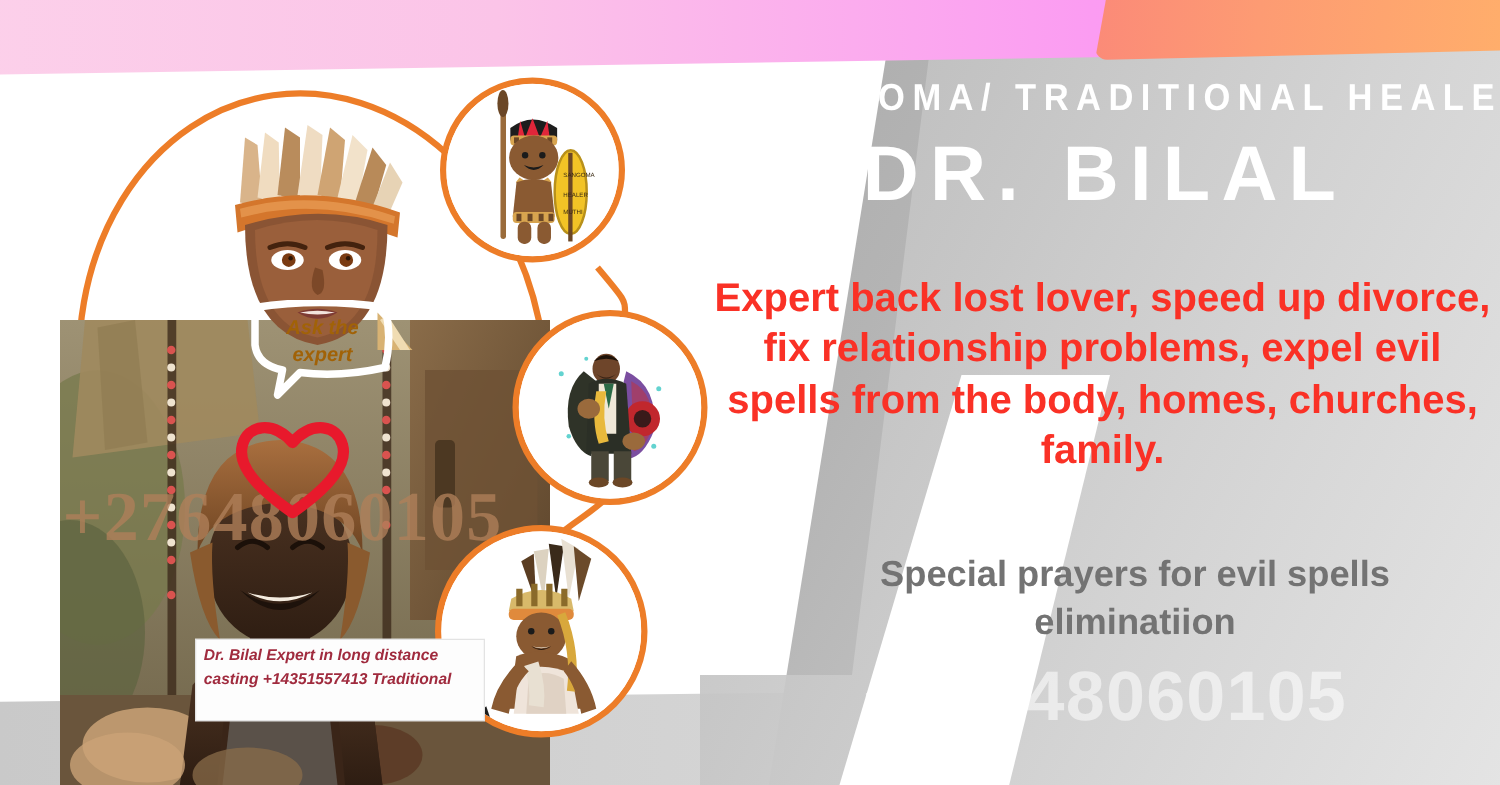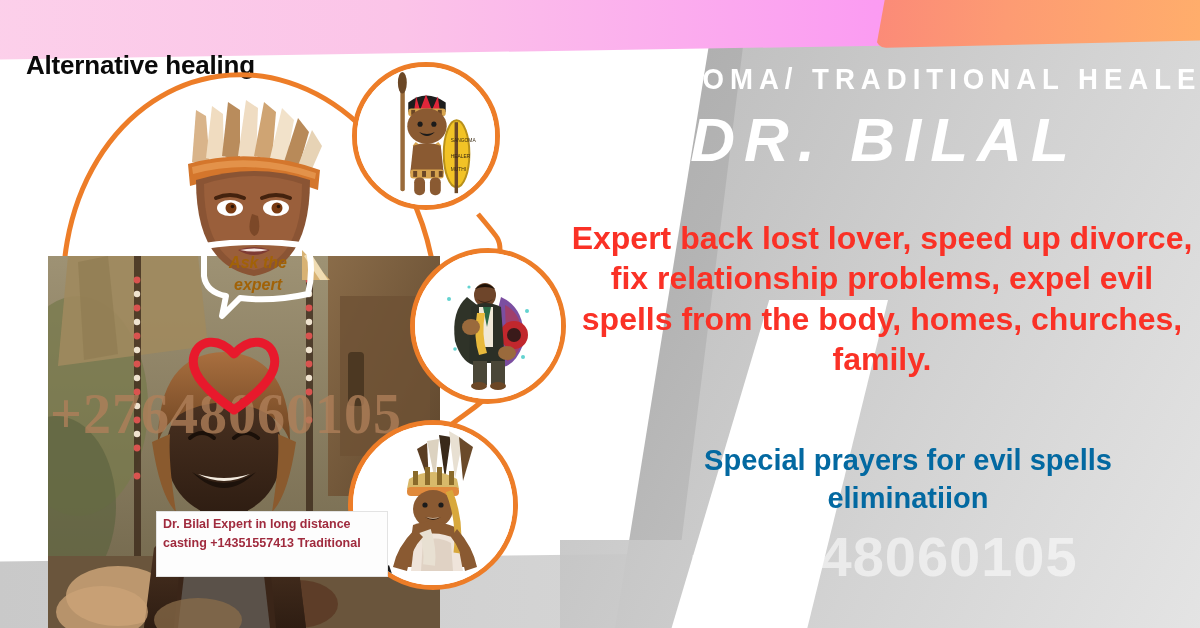--- a/index.html
+++ b/index.html
@@ -85,21 +85,21 @@
     line-height:1.35;text-align:center;
   }
   .heart{position:absolute;left:186px;top:330px;width:96px;height:86px;z-index:7;}
 
   .caption-box{
     position:absolute;left:156px;top:511px;width:232px;height:66px;z-index:9;
     background:#fdfdfd;border:1px solid #e3e3e3;
     padding:3px 6px;box-sizing:border-box;overflow:hidden;
   }
   .caption-box p{
-    margin:0;color:#a02b3e;font-size:12.5px;font-weight:bold;
+    margin:0;color:#a02b3e;font-size:12.5px;font-weight:bold;font-style:italic;
     line-height:1.48;white-space:nowrap;
   }
 
   
   .circ{
     position:absolute;border:5px solid #ed7d28;border-radius:50%;
     background:#ffffff;overflow:hidden;z-index:6;box-sizing:border-box;
   }
   .circ1{left:352px;top:62px;width:148px;height:148px;}
   .circ2{left:410px;top:248px;width:156px;height:156px;}
@@ -111,29 +111,28 @@
   .kicker{
     position:absolute;left:14px;top:62px;width:620px;text-align:center;
     color:#ffffff;font-size:30px;font-weight:bold;letter-spacing:6.5px;
     font-family:"Liberation Sans Narrow","Liberation Sans",sans-serif;
     transform:scaleX(.92);transform-origin:center;white-space:nowrap;
   }
   .docname{
     position:absolute;left:14px;top:104px;width:620px;text-align:center;
     color:#ffffff;font-size:62px;font-weight:bold;letter-spacing:9px;
     white-space:nowrap;
-    font-style:italic;
   }
   .redtext{
     position:absolute;left:8px;top:218px;width:628px;text-align:center;
     color:#fa3126;font-size:32px;font-weight:bold;line-height:1.26;
   }
   .blacktext{
     position:absolute;left:60px;top:442px;width:576px;text-align:center;
-    color:#0369a1;font-size:29px;font-weight:bold;line-height:1.3;
+    color:#737373;font-size:29px;font-weight:bold;line-height:1.3;
   }
   .watermark{
     position:absolute;left:10px;top:524px;width:628px;text-align:center;
     color:rgba(255,255,255,.55);font-size:56px;font-weight:bold;
     letter-spacing:1px;white-space:nowrap;
   }
 </style>
 </head>
 <body>
 
@@ -141,21 +140,20 @@
 
   <div class="grey-strip-bottom"></div>
   <div class="grey-panel"></div>
   <div class="grey-panel-2"></div>
   <div class="white-wedge"></div>
   <div class="pink-banner"></div>
   <div class="orange-banner"></div>
 
   <div class="left-col">
 
-    <div class="alt-heading">Alternative healing</div>
 
     <svg class="connector" viewBox="0 0 580 628">
       <ellipse cx="250" cy="300" rx="186" ry="226" fill="none" stroke="#ed7d28" stroke-width="5" transform="rotate(-8 250 300)"></ellipse>
       <path d="M478 214 C 500 240, 500 240, 500 250" fill="none" stroke="#ed7d28" stroke-width="5"></path>
       <path d="M486 398 C 470 412, 462 416, 452 424" fill="none" stroke="#ed7d28" stroke-width="5"></path>
     </svg>
 
     <svg class="chief" viewBox="0 0 200 180">
 
       <g>

